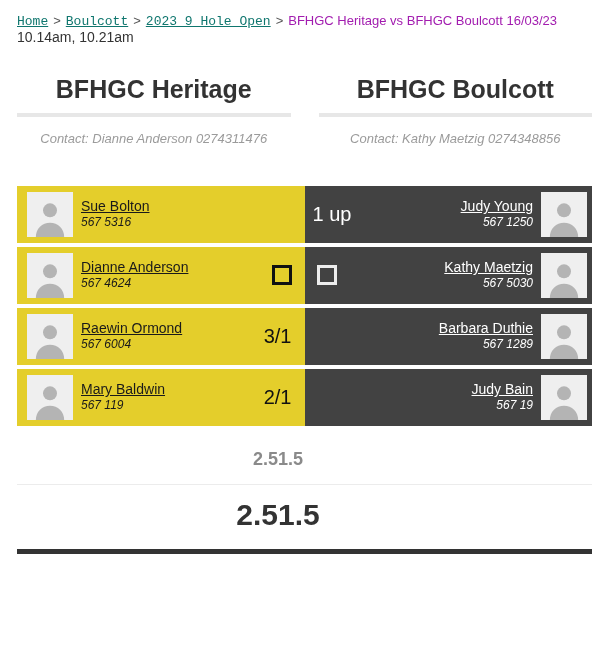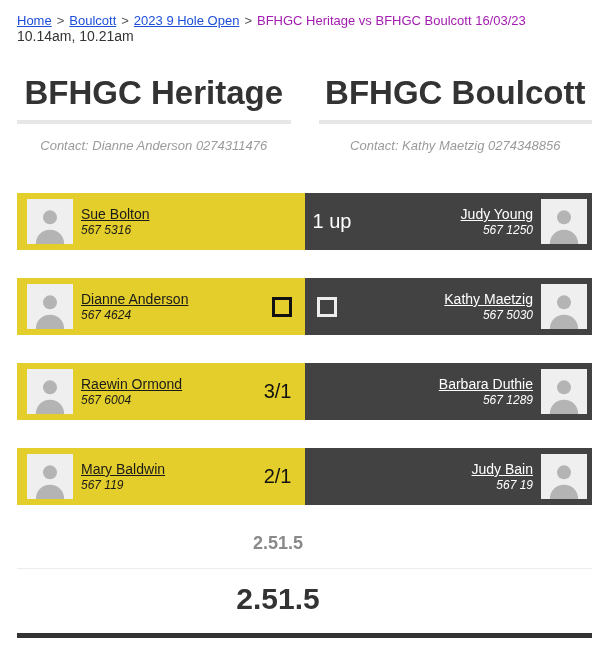--- a/index.html
+++ b/index.html
@@ -9,36 +9,36 @@
     height: 649px;
     background: #ffffff;
     font-family: "Liberation Sans", sans-serif;
     color: #333;
     overflow: hidden;
   }
   .container { margin: 0 17px; width: 575px; }
 
   
   .breadcrumb { padding-top: 13px; font-size: 13px; color: #3a3a3a; }
-  .breadcrumb a { color: #1d4ed8; text-decoration: underline; cursor: pointer; }
+  .breadcrumb a { color: #0f766e; text-decoration: underline; cursor: pointer; font-family: Liberation Mono, monospace; }
   .breadcrumb .sep { margin: 0 5px; color: #555; }
   .breadcrumb .current { color: #a21caf; }
 
   .tee-times { font-size: 14px; color: #333; }
 
   
   .team-headers { display: flex; gap: 28px; margin-top: 31px; }
   .team-col { flex: 1; text-align: center; }
-  .team-name { font-size: 33px; font-weight: bold; color: #333; margin: 0; line-height: 1.1; }
+  .team-name { font-size: 25px; font-weight: bold; color: #333; margin: 0; line-height: 1.1; }
   .team-bar { height: 4px; background: #e7e7e7; margin-top: 9px; }
   .team-contact { margin-top: 14px; font-size: 13px; font-style: italic; color: #9b9b9b; }
 
   
   .matches { margin-top: 40px; }
-  .match-row { display: flex; height: 57px; margin-bottom: 28px; }
+  .match-row { display: flex; height: 57px; margin-bottom: 4px; }
   .half { width: 50%; display: flex; align-items: center; }
   .half.home { background: #e4ce2b; padding-left: 10px; }
   .half.away { background: #424242; padding-right: 5px; }
 
   .avatar {
     width: 46px; height: 45px; background: #efefef;
     display: flex; align-items: flex-end; justify-content: center;
     overflow: hidden; flex: 0 0 auto;
   }
   .avatar svg { display: block; }

